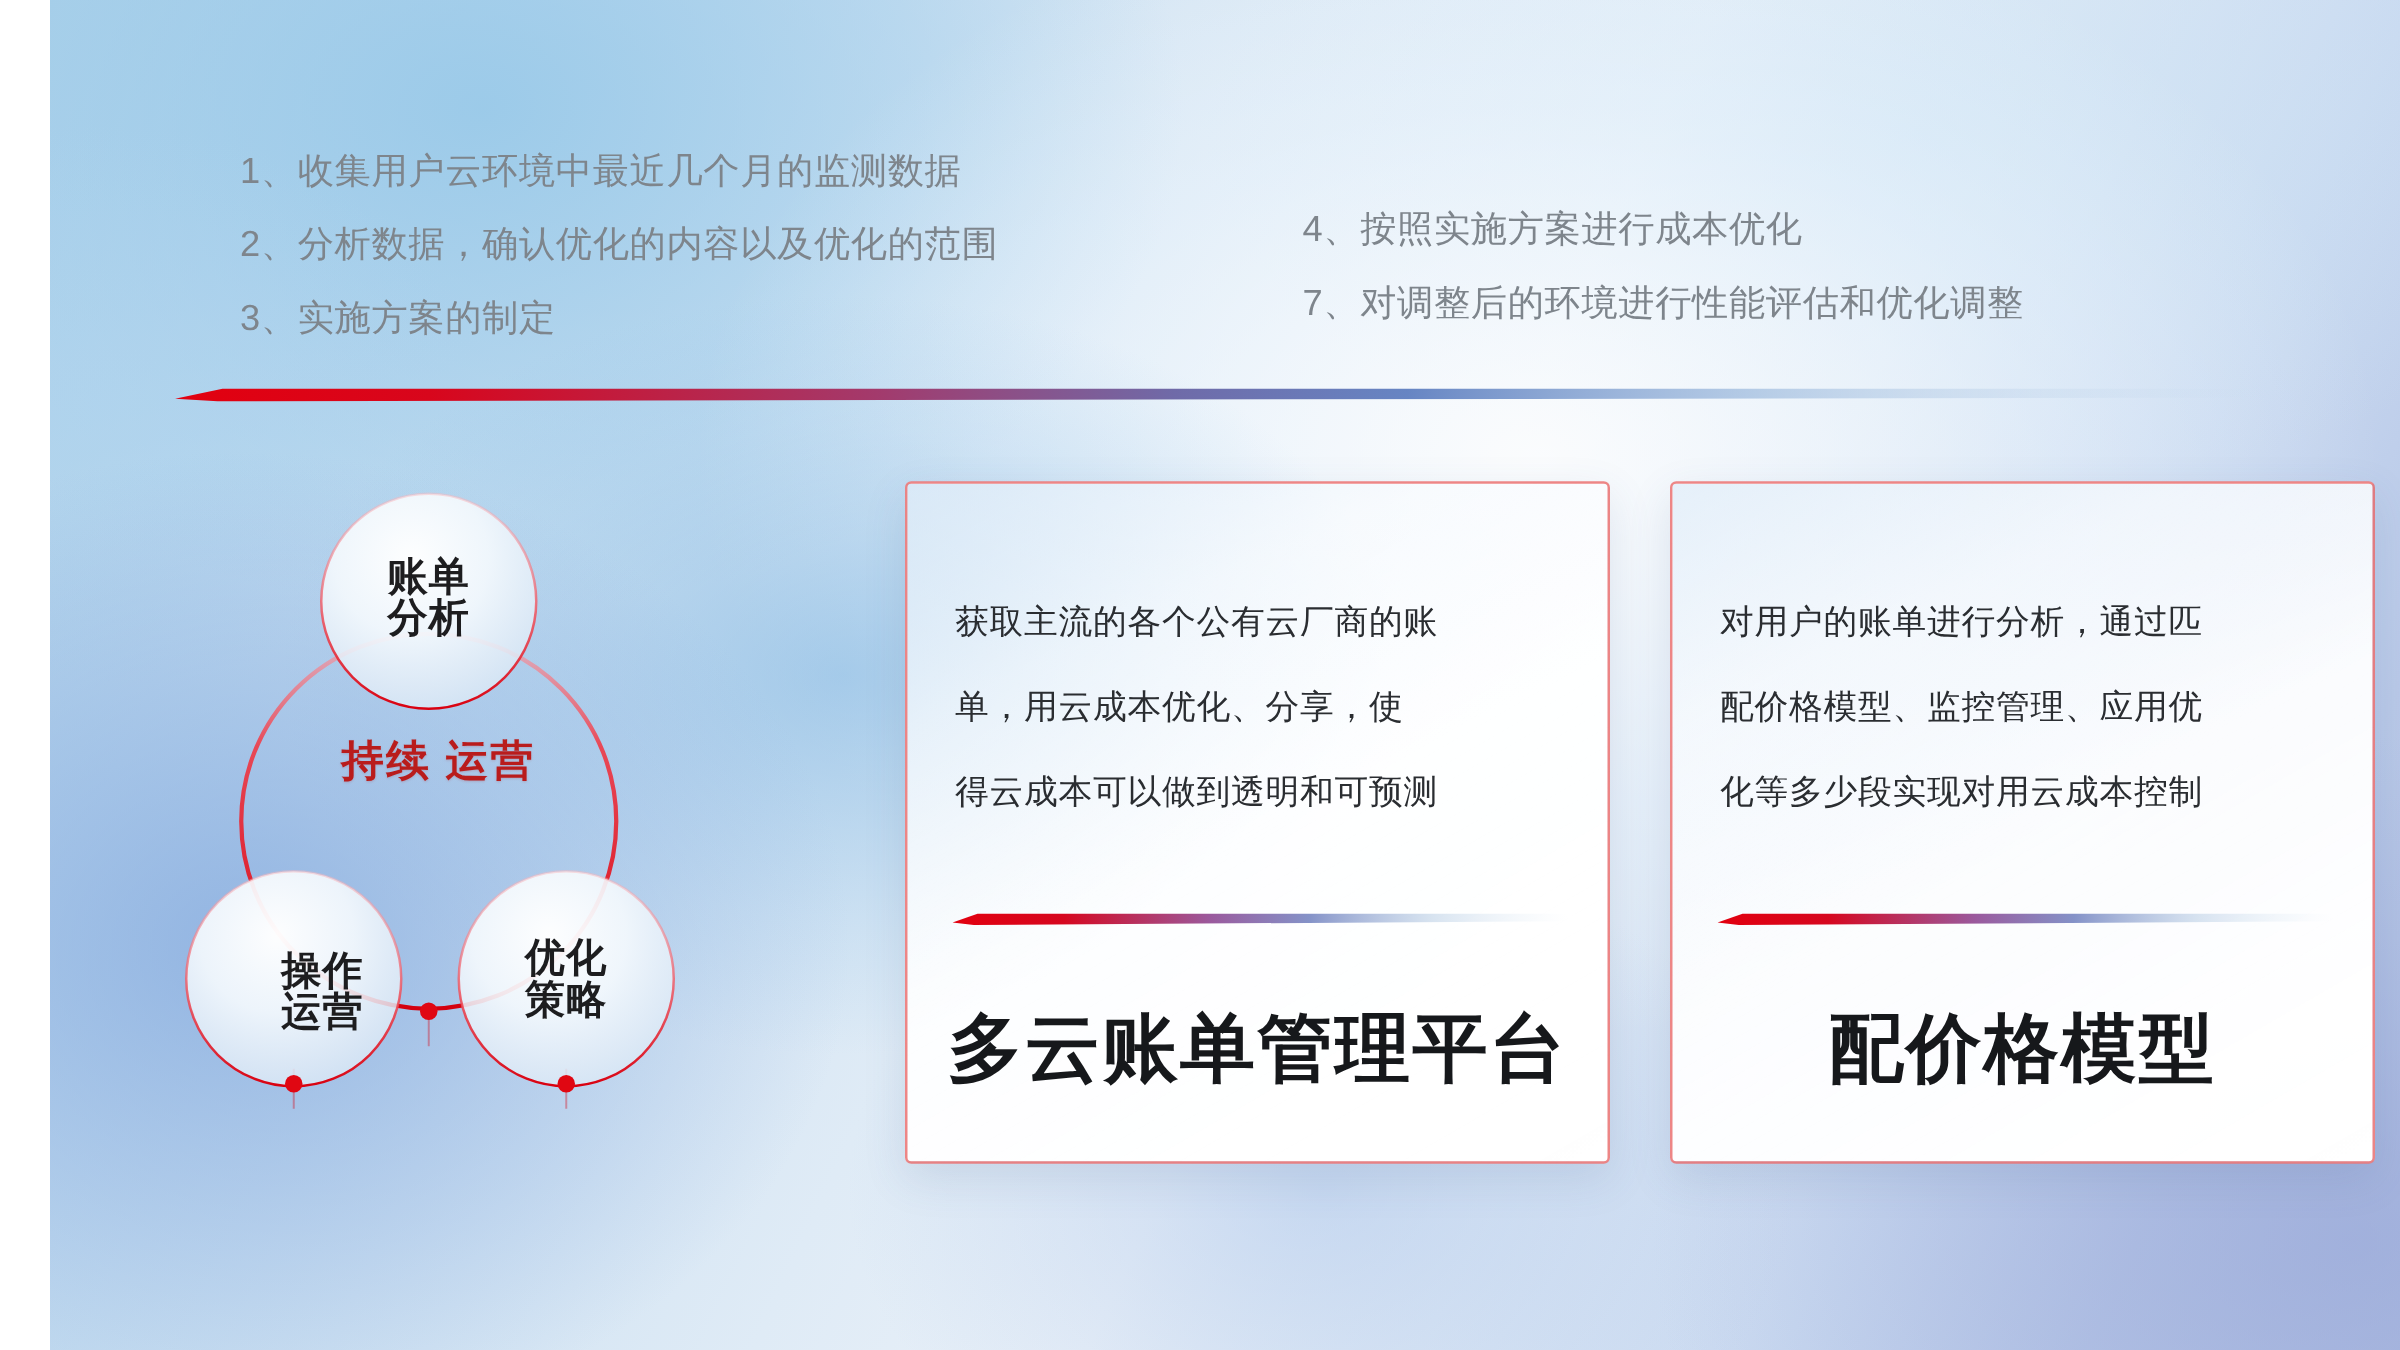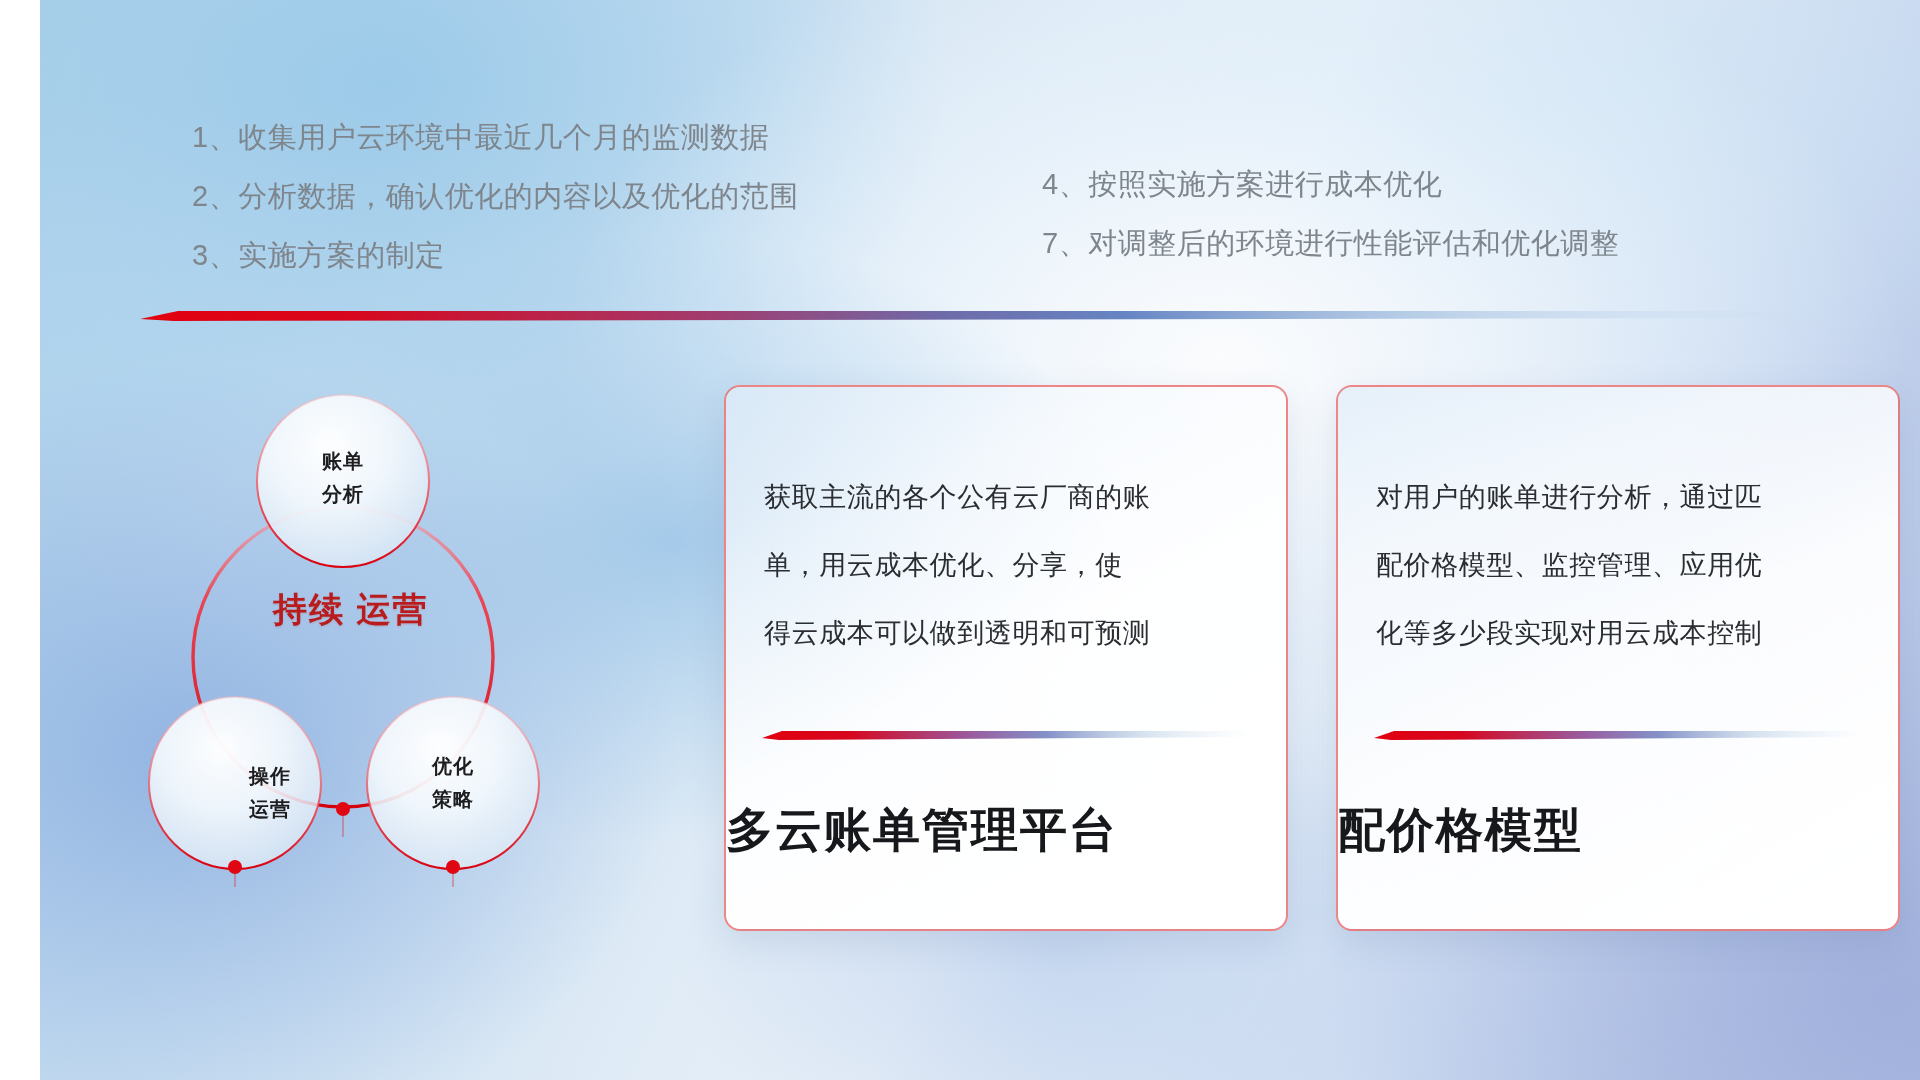--- a/index.html
+++ b/index.html
@@ -100,21 +100,21 @@
     width: 560px;
     height: 630px;
   }
   .venn svg { display:block; width: 100%; height: 100%; }
 
   .venn-label {
     position: absolute;
     text-align: center;
     color: #1d1d1f;
     font-weight: bold;
-    font-size: 20px;
+    font-size: 32px;
     line-height: 33px;
     letter-spacing: 1px;
     white-space: nowrap;
   }
   .venn-label .l2 { display:block; }
 
   .venn-center-label {
     position: absolute;
     text-align: center;
     color: #b91c1c;
@@ -125,21 +125,21 @@
     white-space: nowrap;
     text-shadow: 0 1px 2px rgba(180,0,0,0.18);
   }
 
   
   .card {
     position: absolute;
     top: 385px;
     width: 564px;
     height: 546px;
-    border-radius: 16px;
+    border-radius: 5px;
     border: 2px solid rgba(226,60,60,0.62);
     background:
       linear-gradient(150deg,
         rgba(255,255,255,0.42) 0%,
         rgba(255,255,255,0.70) 26%,
         rgba(255,255,255,0.93) 52%,
         rgba(255,255,255,0.99) 78%,
         rgba(255,255,255,1) 100%);
     box-shadow: 0 12px 34px rgba(60,90,140,0.13);
     box-sizing: border-box;
@@ -177,23 +177,24 @@
     top: 342px;
     width: 492px;
     height: 12px;
   }
   .card-rule svg { display:block; width:100%; height:100%; }
 
   .card-title {
     position: absolute;
     left: 0; right: 0;
     top: 412px;
+    text-align: center;
     color: #16181b;
     font-weight: bold;
-    font-size: 47px;
+    font-size: 60px;
     letter-spacing: 2px;
     white-space: nowrap;
   }
 </style>
 </head>
 <body>
 
 <div id="stage">
 
   <div class="bg-layer bg-base"></div>

